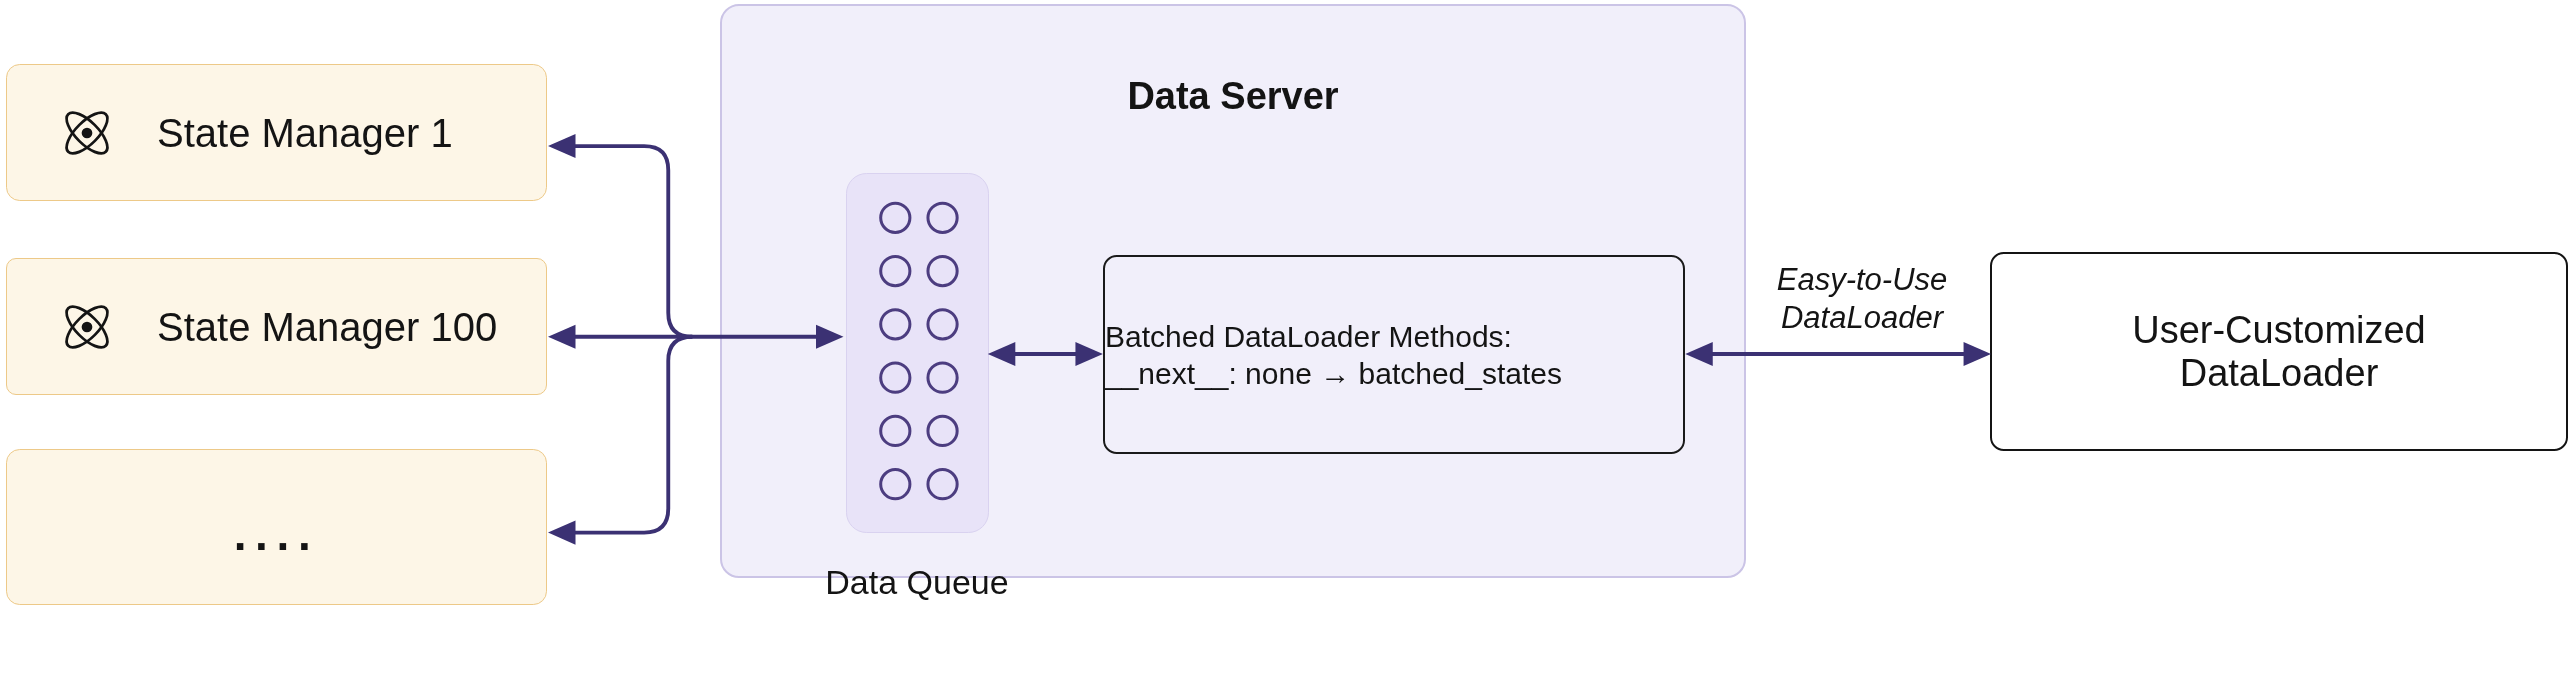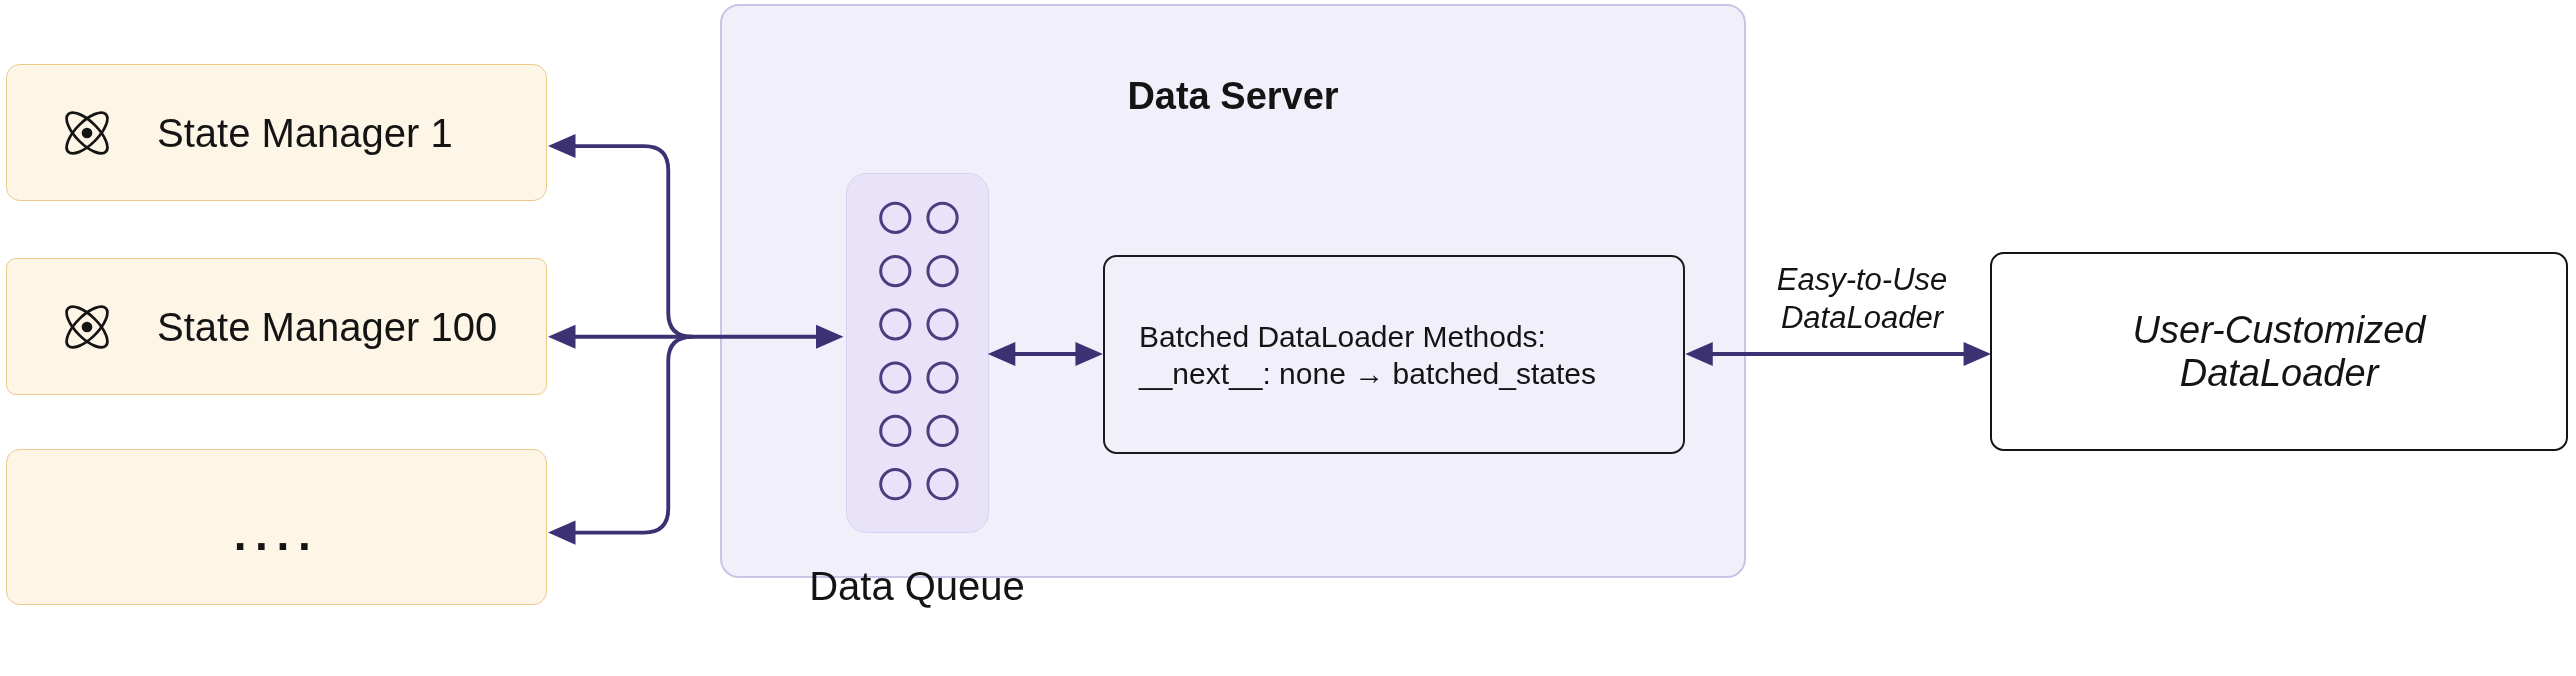--- a/index.html
+++ b/index.html
@@ -37,41 +37,40 @@
     position:absolute;left:0;right:0;top:70px;
     text-align:center;font-size:38px;font-weight:bold;line-height:1.1;
   }
   .queue{
     position:absolute;left:124px;top:167px;width:143px;height:360px;
     background:#e8e3f8;border:1.3px solid #d9d2f0;border-radius:20.6px;
   }
   .queue svg{position:absolute;left:0;top:0;}
   .queue-label{
     position:absolute;left:72px;top:558px;width:246px;
-    text-align:center;font-size:40px;line-height:1.1;
+    text-align:center;font-size:34px;line-height:1.1;
   }
   .methods{
     position:absolute;left:381px;top:249px;width:582px;height:199px;
     background:#f1effa;border:2.1px solid #1a1a1a;border-radius:13.7px;
     display:flex;flex-direction:column;justify-content:center;
-    padding-left:34px;
   }
   .methods .m-line{
     font-size:30px;line-height:37px;white-space:nowrap;
   }
   
   .iface-label{
     position:absolute;left:1745px;top:261px;width:234px;
     text-align:center;font-size:31px;line-height:38px;font-style:italic;
   }
   .iface-label span{display:block;}
   .algo{
     position:absolute;left:1990px;top:252px;width:578px;height:199px;
     background:#ffffff;border:2.1px solid #141414;border-radius:13.7px;
-    display:flex;flex-direction:column;justify-content:center;align-items:center;font-style:italic;
+    display:flex;flex-direction:column;justify-content:center;align-items:center;
   }
   .algo span{display:block;font-size:38px;line-height:43px;text-align:center;}
   
   .connectors{
     position:absolute;left:0;top:0;pointer-events:none;
   }
   .connectors path{fill:none;stroke:#3b3173;stroke-width:4.5px;}
   .connectors polygon{fill:#3b3173;stroke:none;}
 </style>
 </head>

